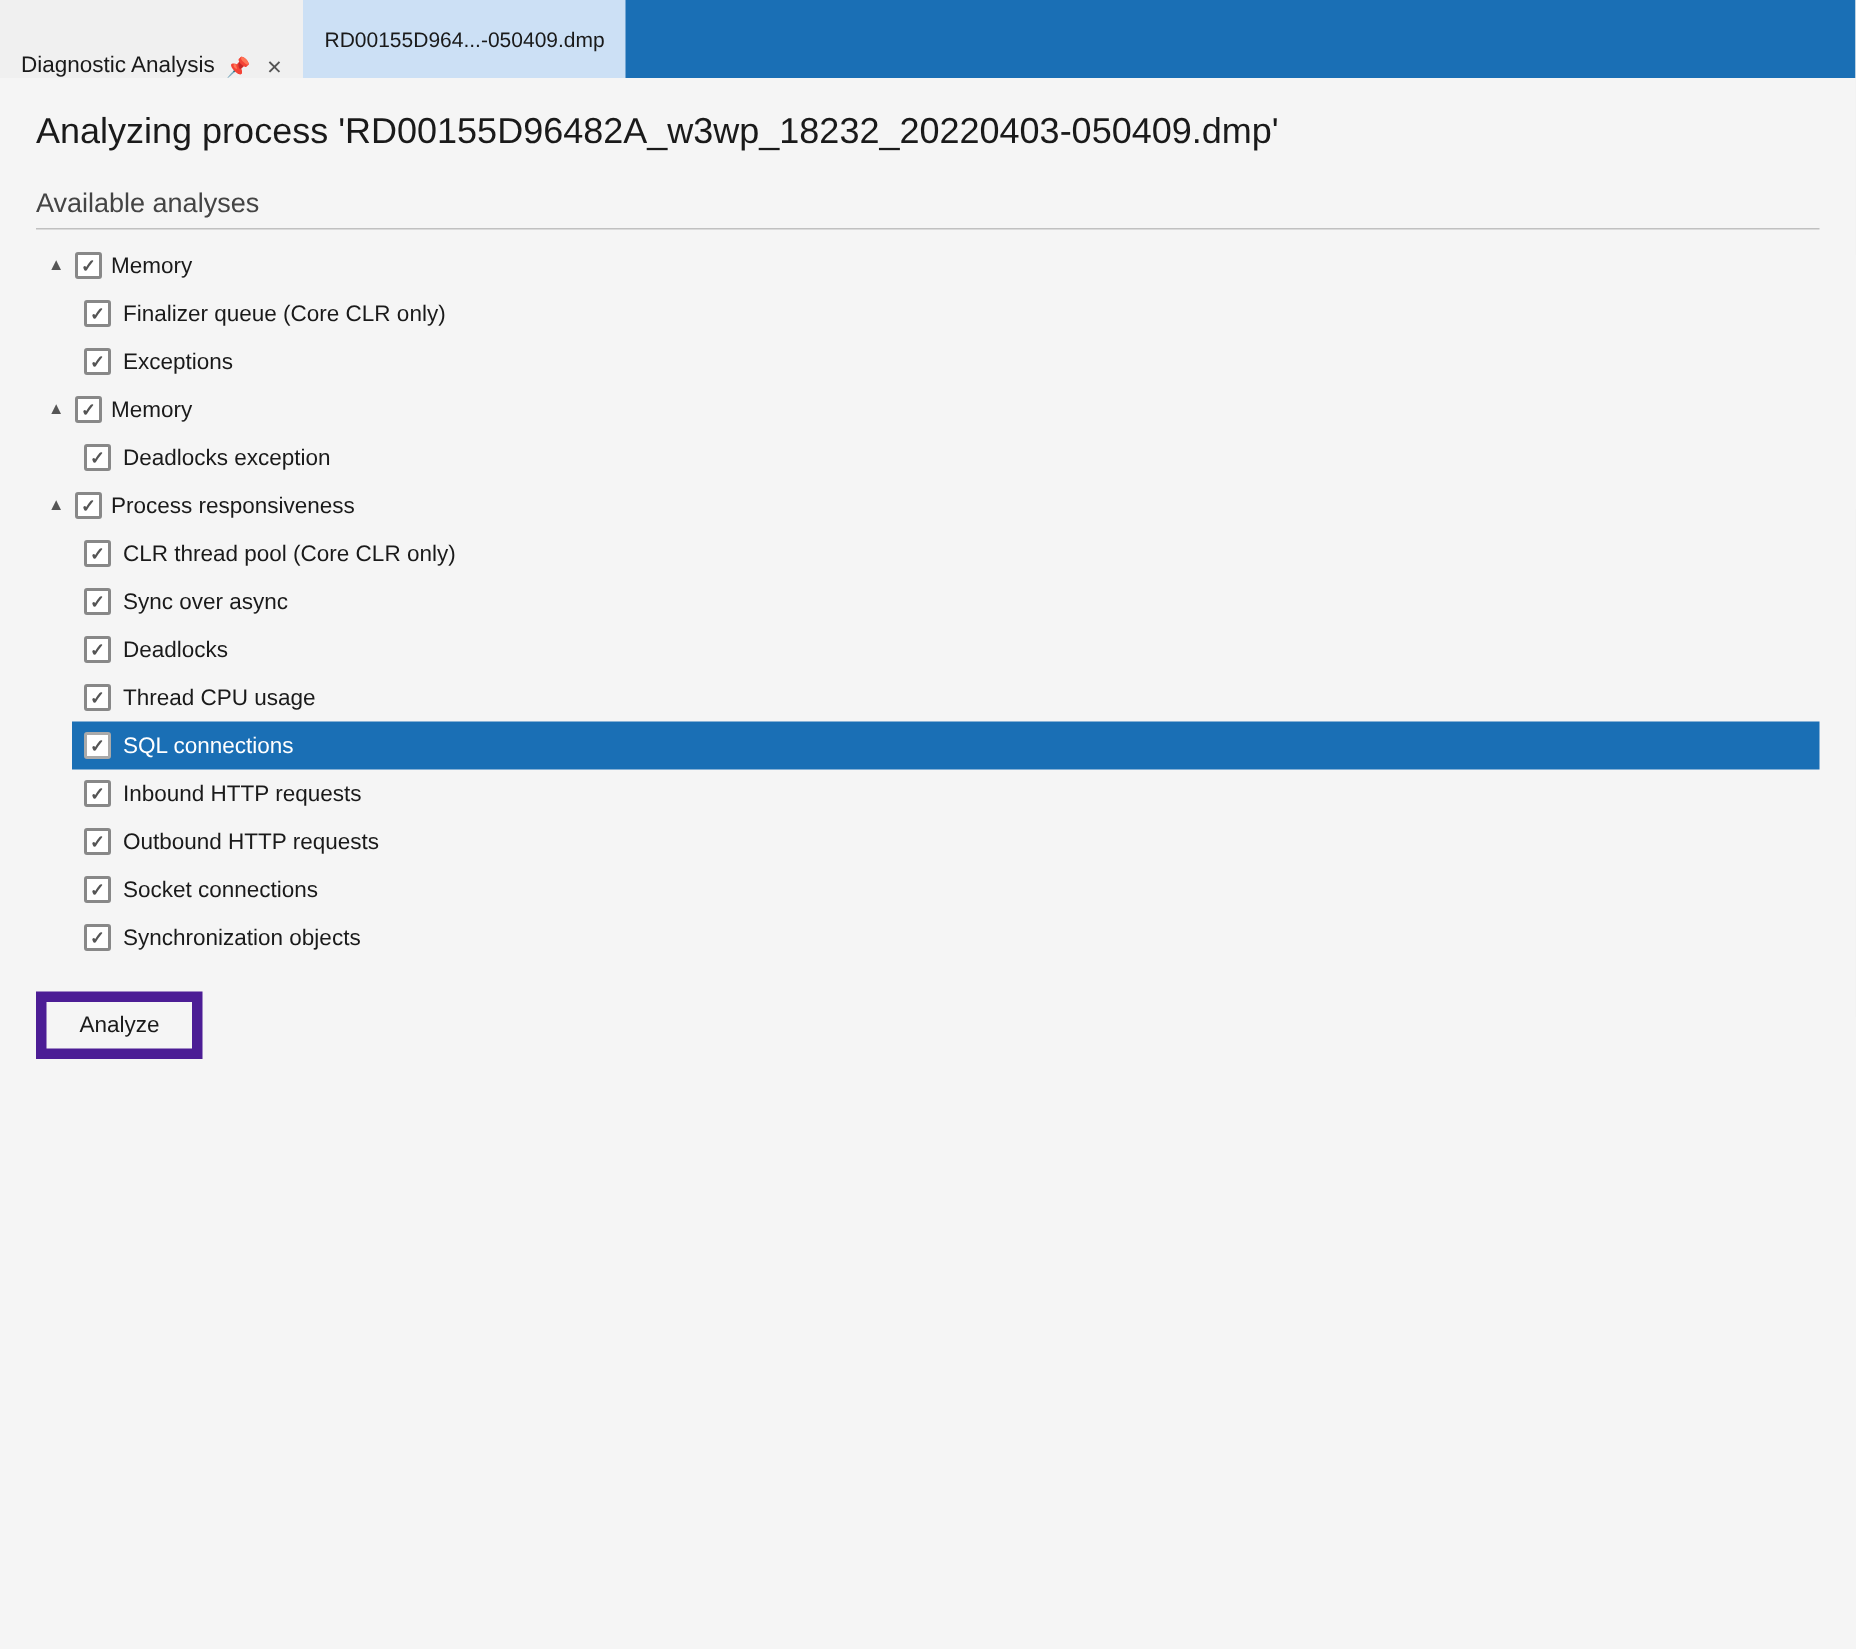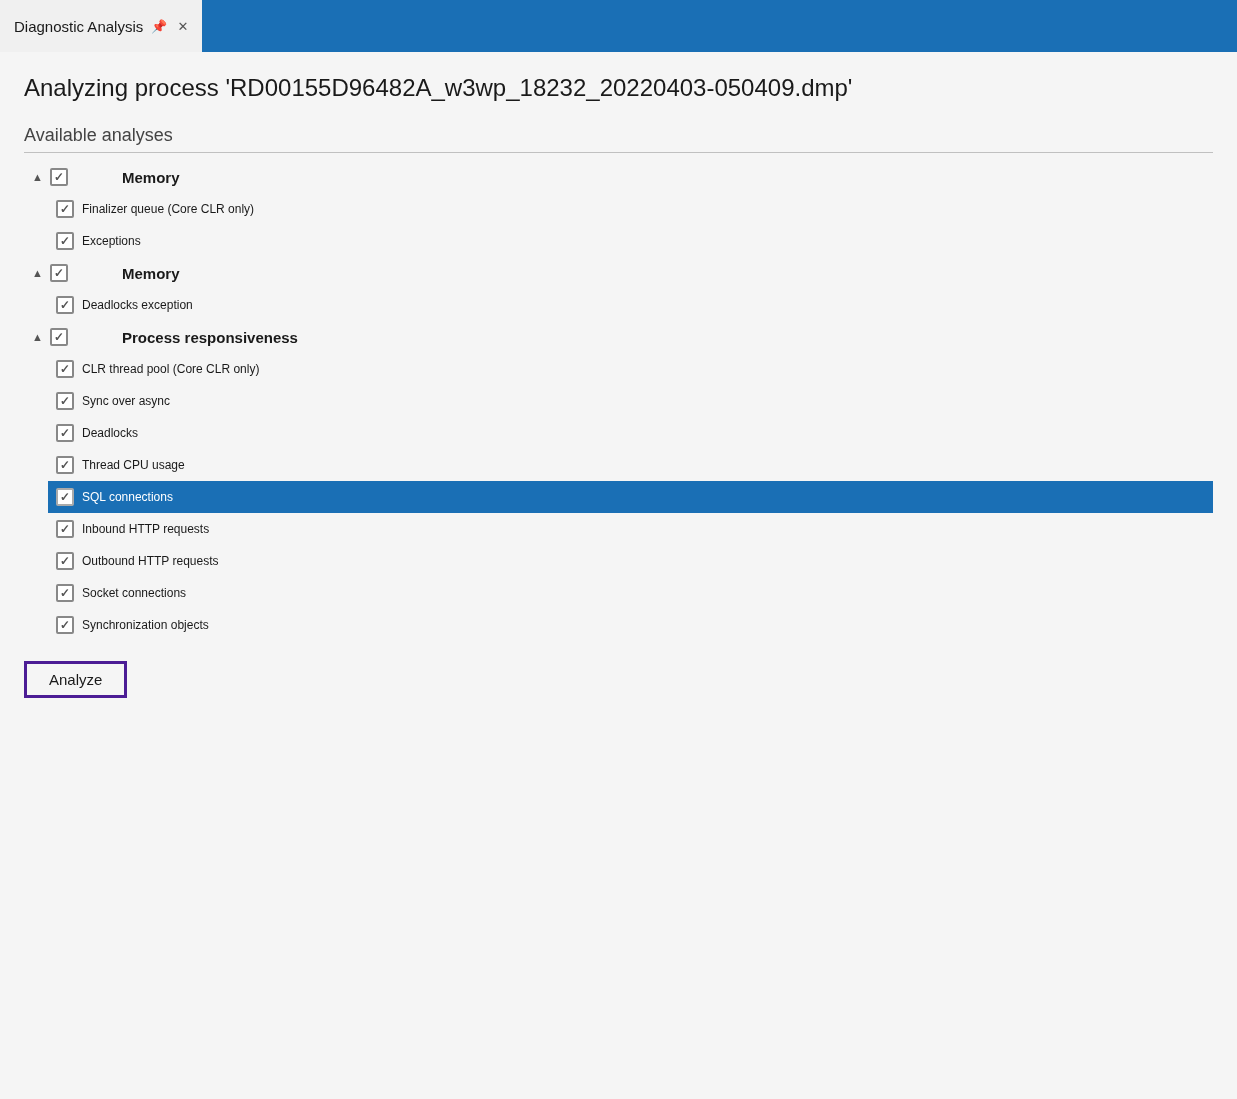--- a/index.html
+++ b/index.html
@@ -17,21 +17,21 @@
     .title-bar {
       display: flex;
       align-items: center;
       background: #1a6fb5;
       height: 52px;
       padding: 0;
     }
 
     .tab-active {
       display: flex;
-      align-items: center;
+      align-items: flex-end;
       background: #f0f0f0;
       height: 100%;
       padding: 0 14px;
       gap: 8px;
       font-size: 15px;
       color: #1a1a1a;
     }
 
     .tab-icon {
       font-size: 13px;
@@ -163,51 +163,53 @@
     .tree-child.selected .checkbox {
       background: #fff;
       border-color: #aaa;
     }
 
     .tree-child.selected .checkbox::after {
       color: #555;
     }
 
     .item-label {
-      font-size: 12px;
+      font-size: 15px;
       color: #1a1a1a;
     }
 
     .parent-label {
       font-size: 15px;
       color: #1a1a1a;
-      font-weight: 700;
-      margin-left: 48px;
+      font-weight: 400;
     }
 
     
     .analyze-btn {
       margin-top: 20px;
       padding: 7px 22px;
       background: #f5f5f5;
-      border: 3px solid #4c1d95;
+      border: 7px solid #4c1d95;
       font-size: 15px;
       color: #1a1a1a;
       cursor: pointer;
       font-family: 'Segoe UI', Arial, sans-serif;
     }
   </style>
 </head>
 <body>
 
 <div class="title-bar">
   <div class="tab-active">
     <span>Diagnostic Analysis</span>
     <span class="tab-icon">📌</span>
     <span class="tab-close">✕</span>
+  </div>
+  <div class="tab-secondary">
+    <span>RD00155D964...-050409.dmp</span>
   </div>
 </div>
 
 <div class="main-content">
   <div class="page-title">Analyzing process 'RD00155D96482A_w3wp_18232_20220403-050409.dmp'</div>
 
   <div class="section-label">Available analyses</div>
   <hr class="divider">
 
   <div class="tree" id="tree-container">

